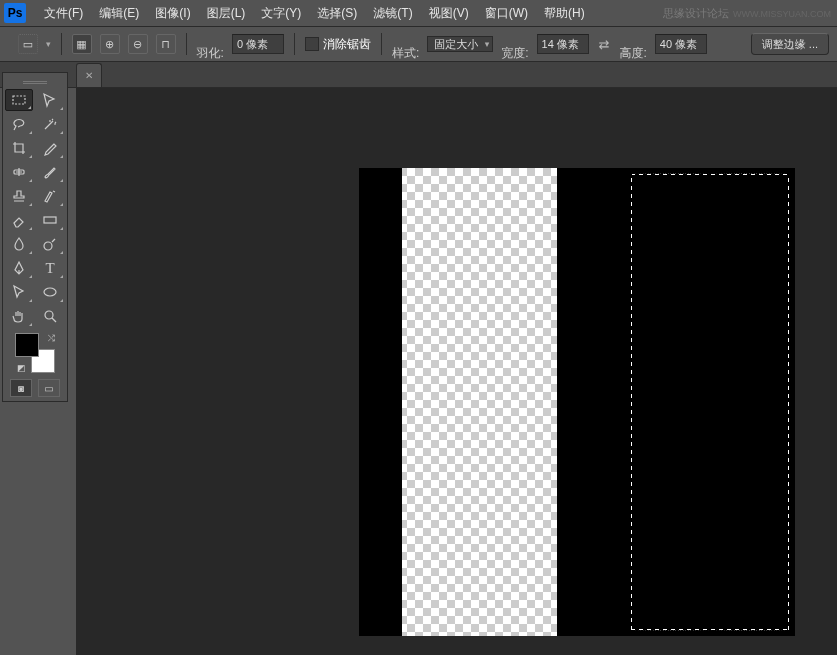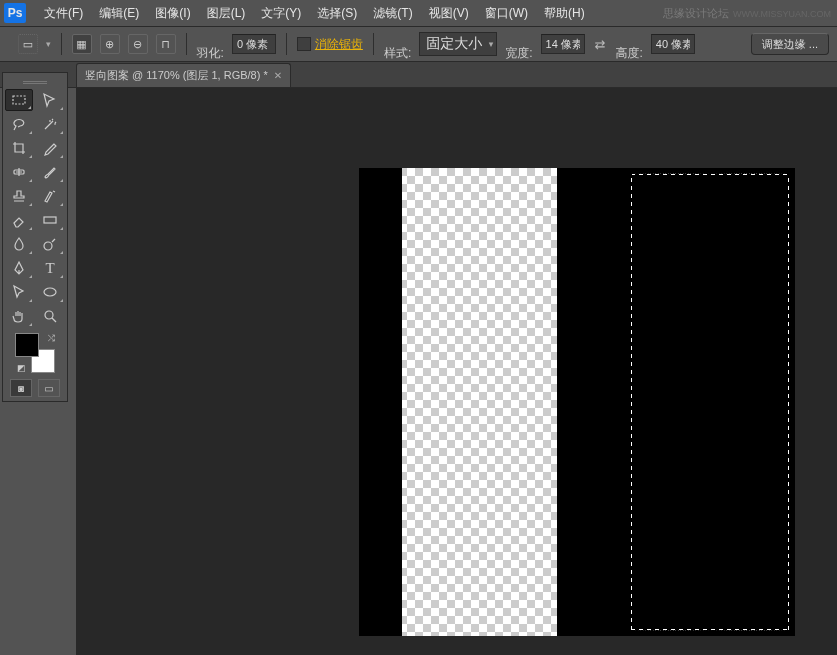--- a/index.html
+++ b/index.html
@@ -1,34 +1,34 @@
 <!DOCTYPE html>
 <html><head>
 <meta charset="utf-8">
 <style>
 * { margin:0; padding:0; box-sizing:border-box; font-family:"Microsoft YaHei",sans-serif; }
 body { background:#535353; width:837px; height:655px; overflow:hidden; position:relative; }
 
 
 .menubar { height:26px; background:#535353; display:flex; align-items:center; padding:0 4px; color:#e6e6e6; font-size:12px; }
-.ps-logo { width:22px; height:20px; background:#1473e6; color:#e5e5e5; display:flex; align-items:center; justify-content:center; font-weight:bold; font-size:12px; border-radius:2px; margin-right:10px; }
+.ps-logo { width:22px; height:20px; background:#1473e6; color:#000000; display:flex; align-items:center; justify-content:center; font-weight:bold; font-size:12px; border-radius:2px; margin-right:10px; }
 .menu-item { padding:0 8px; cursor:pointer; }
 .watermark { position:absolute; right:6px; top:6px; color:#7a7a7a; font-size:11px; }
 .watermark small { font-size:9px; color:#666; margin-left:4px; }
 
 
 .options { height:36px; background:#535353; border-top:1px solid #2a2a2a; border-bottom:1px solid #2a2a2a; display:flex; align-items:center; padding:0 8px 0 18px; color:#ccc; font-size:12px; gap:8px; }
 .opt-icon { width:20px; height:20px; border:1px solid #666; display:flex; align-items:center; justify-content:center; font-size:11px; color:#ccc; border-radius:2px; }
 .opt-icon.dotted { border-style:dotted; }
 .opt-icon.filled { background:#414141; }
 .opt-divider { width:1px; height:22px; background:#2e2e2e; margin:0 2px; }
 .opt-label { font-size:12px;margin-top:18px; }
-.opt-input { width:44px; height:20px; background:#3f3f3f; border:1px solid #2a2a2a; border-top-color:#222; color:#ddd; font-size:11px; padding:0 4px; }
+.opt-input { width:52px; height:20px; background:#3f3f3f; border:1px solid #2a2a2a; border-top-color:#222; color:#ddd; font-size:11px; padding:0 4px; }
 .opt-check { width:14px; height:14px; background:#3f3f3f; border:1px solid #2a2a2a; display:inline-block; vertical-align:middle; margin-right:4px; }
-.opt-select { height:24px; background:#3f3f3f; border:1px solid #2a2a2a; color:#ddd; font-size:14px; padding:0 14px 0 6px; position:relative; display:inline-flex; align-items:center; }
+.opt-select { height:16px; background:#3f3f3f; border:1px solid #2a2a2a; color:#ddd; font-size:11px; padding:0 14px 0 6px; position:relative; display:inline-flex; align-items:center; }
 .opt-select::after { content:"▾"; position:absolute; right:3px; font-size:9px; color:#aaa; }
 .swap-icon { font-size:13px; color:#bbb; padding:0 2px; }
 .opt-button { height:22px; background:#4a4a4a; border:1px solid #2a2a2a; border-top-color:#666; color:#ddd; font-size:11px; padding:0 10px; display:flex; align-items:center; margin-left:auto; border-radius:4px; }
 
 
 .tabbar { height:26px; background:#414141; display:flex; align-items:flex-end; padding-left:76px; border-bottom:1px solid #2a2a2a; }
 .tab-handle { width:10px; height:22px; display:flex; flex-direction:column; justify-content:center; gap:2px; margin-right:6px; position:absolute; left:4px; top:66px; }
 .tab-handle span { height:1px; background:#777; }
 .doc-tab { height:24px; background:#535353; border:1px solid #2a2a2a; border-bottom:none; padding:0 8px; color:#ccc; font-size:11px; display:flex; align-items:center; gap:6px; border-radius:3px 3px 0 0; }
 .doc-tab .close { font-size:10px; color:#aaa; cursor:pointer; }
@@ -93,42 +93,41 @@
   <span style="font-size:9px;color:#aaa;">▾</span>
   <div class="opt-divider"></div>
   <div class="opt-icon filled">▦</div>
   <div class="opt-icon">⊕</div>
   <div class="opt-icon">⊖</div>
   <div class="opt-icon">⊓</div>
   <div class="opt-divider"></div>
   <span class="opt-label">羽化:</span>
   <input class="opt-input" value="0 像素" style="">
   <div class="opt-divider"></div>
-  <label><span class="opt-check"></span><span style="color:#eab308;text-decoration:underline;">消除锯齿</span></label>
+  <label><span class="opt-check"></span><span style="color:#ffffff;">消除锯齿</span></label>
   <div class="opt-divider"></div>
   <span class="opt-label">样式:</span>
   <div class="opt-select">
       <span>固定大小</span>
     </div>
   <span class="opt-label">宽度:</span>
   <input class="opt-input" value="14 像素" style="">
   <span class="swap-icon">⇄</span>
   <span class="opt-label">高度:</span>
   <input class="opt-input" value="40 像素" style="">
   <div class="opt-button">调整边缘 ...</div>
 </div>
 
 <div class="tab-handle">
     <span></span>
     <span></span>
   </div>
 
 <div class="tabbar">
   <div class="doc-tab">
-    <span>竖向图案 @ 1170% (图层 1, RGB/8) *</span>
     <span class="close">✕</span>
   </div>
 </div>
 
 <div class="toolbox">
   <div class="tool-grab">
       <span></span>
       <span></span>
     </div>
   <div class="tool-grid">

